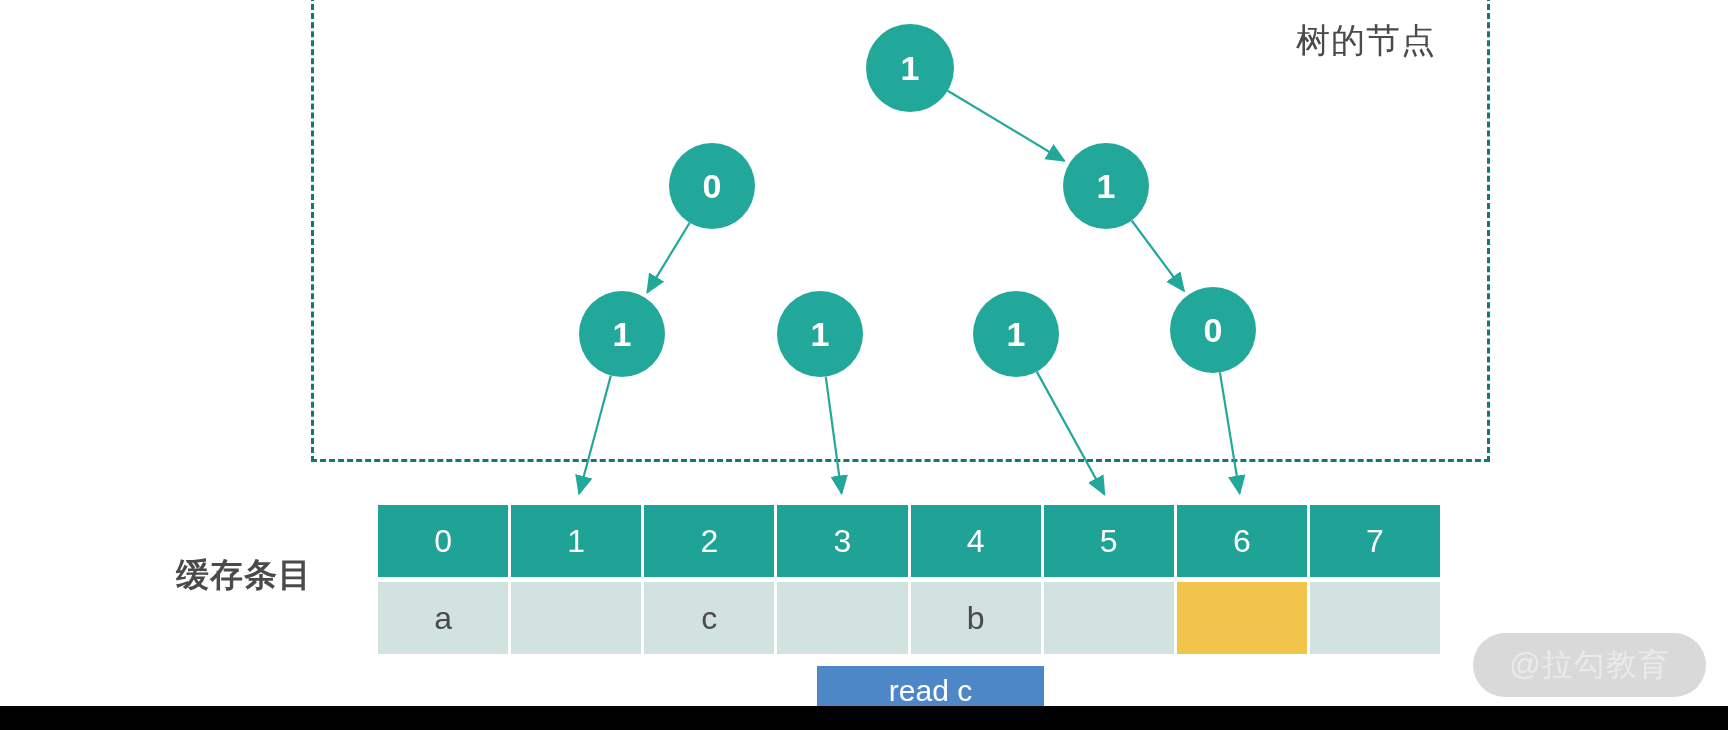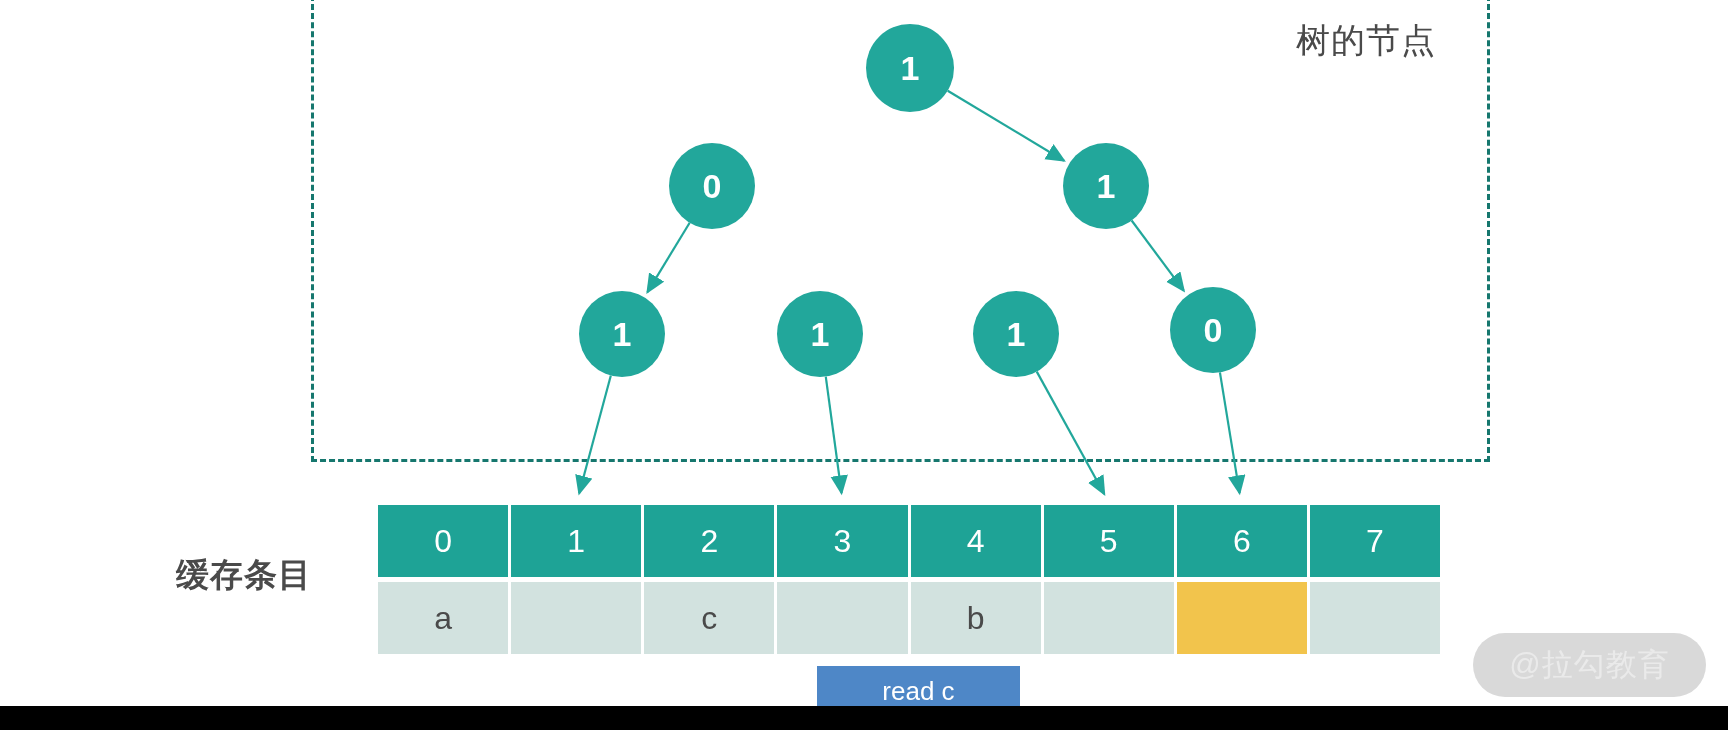--- a/index.html
+++ b/index.html
@@ -113,28 +113,28 @@
   }
   .value-cell.highlight {
     background: #f2c44c;
   }
 
   
   #read-button {
     position: absolute;
     left: 817px;
     top: 666px;
-    width: 203px;
+    width: 227px;
     height: 50px;
     background: #4e87c7;
     color: #ffffff;
     display: flex;
     align-items: center;
     justify-content: center;
-    font-size: 26px;
+    font-size: 30px;
     box-sizing: border-box;
   }
 
   
   #bottom-bar {
     position: absolute;
     left: 0;
     top: 706px;
     width: 1728px;
     height: 24px;

